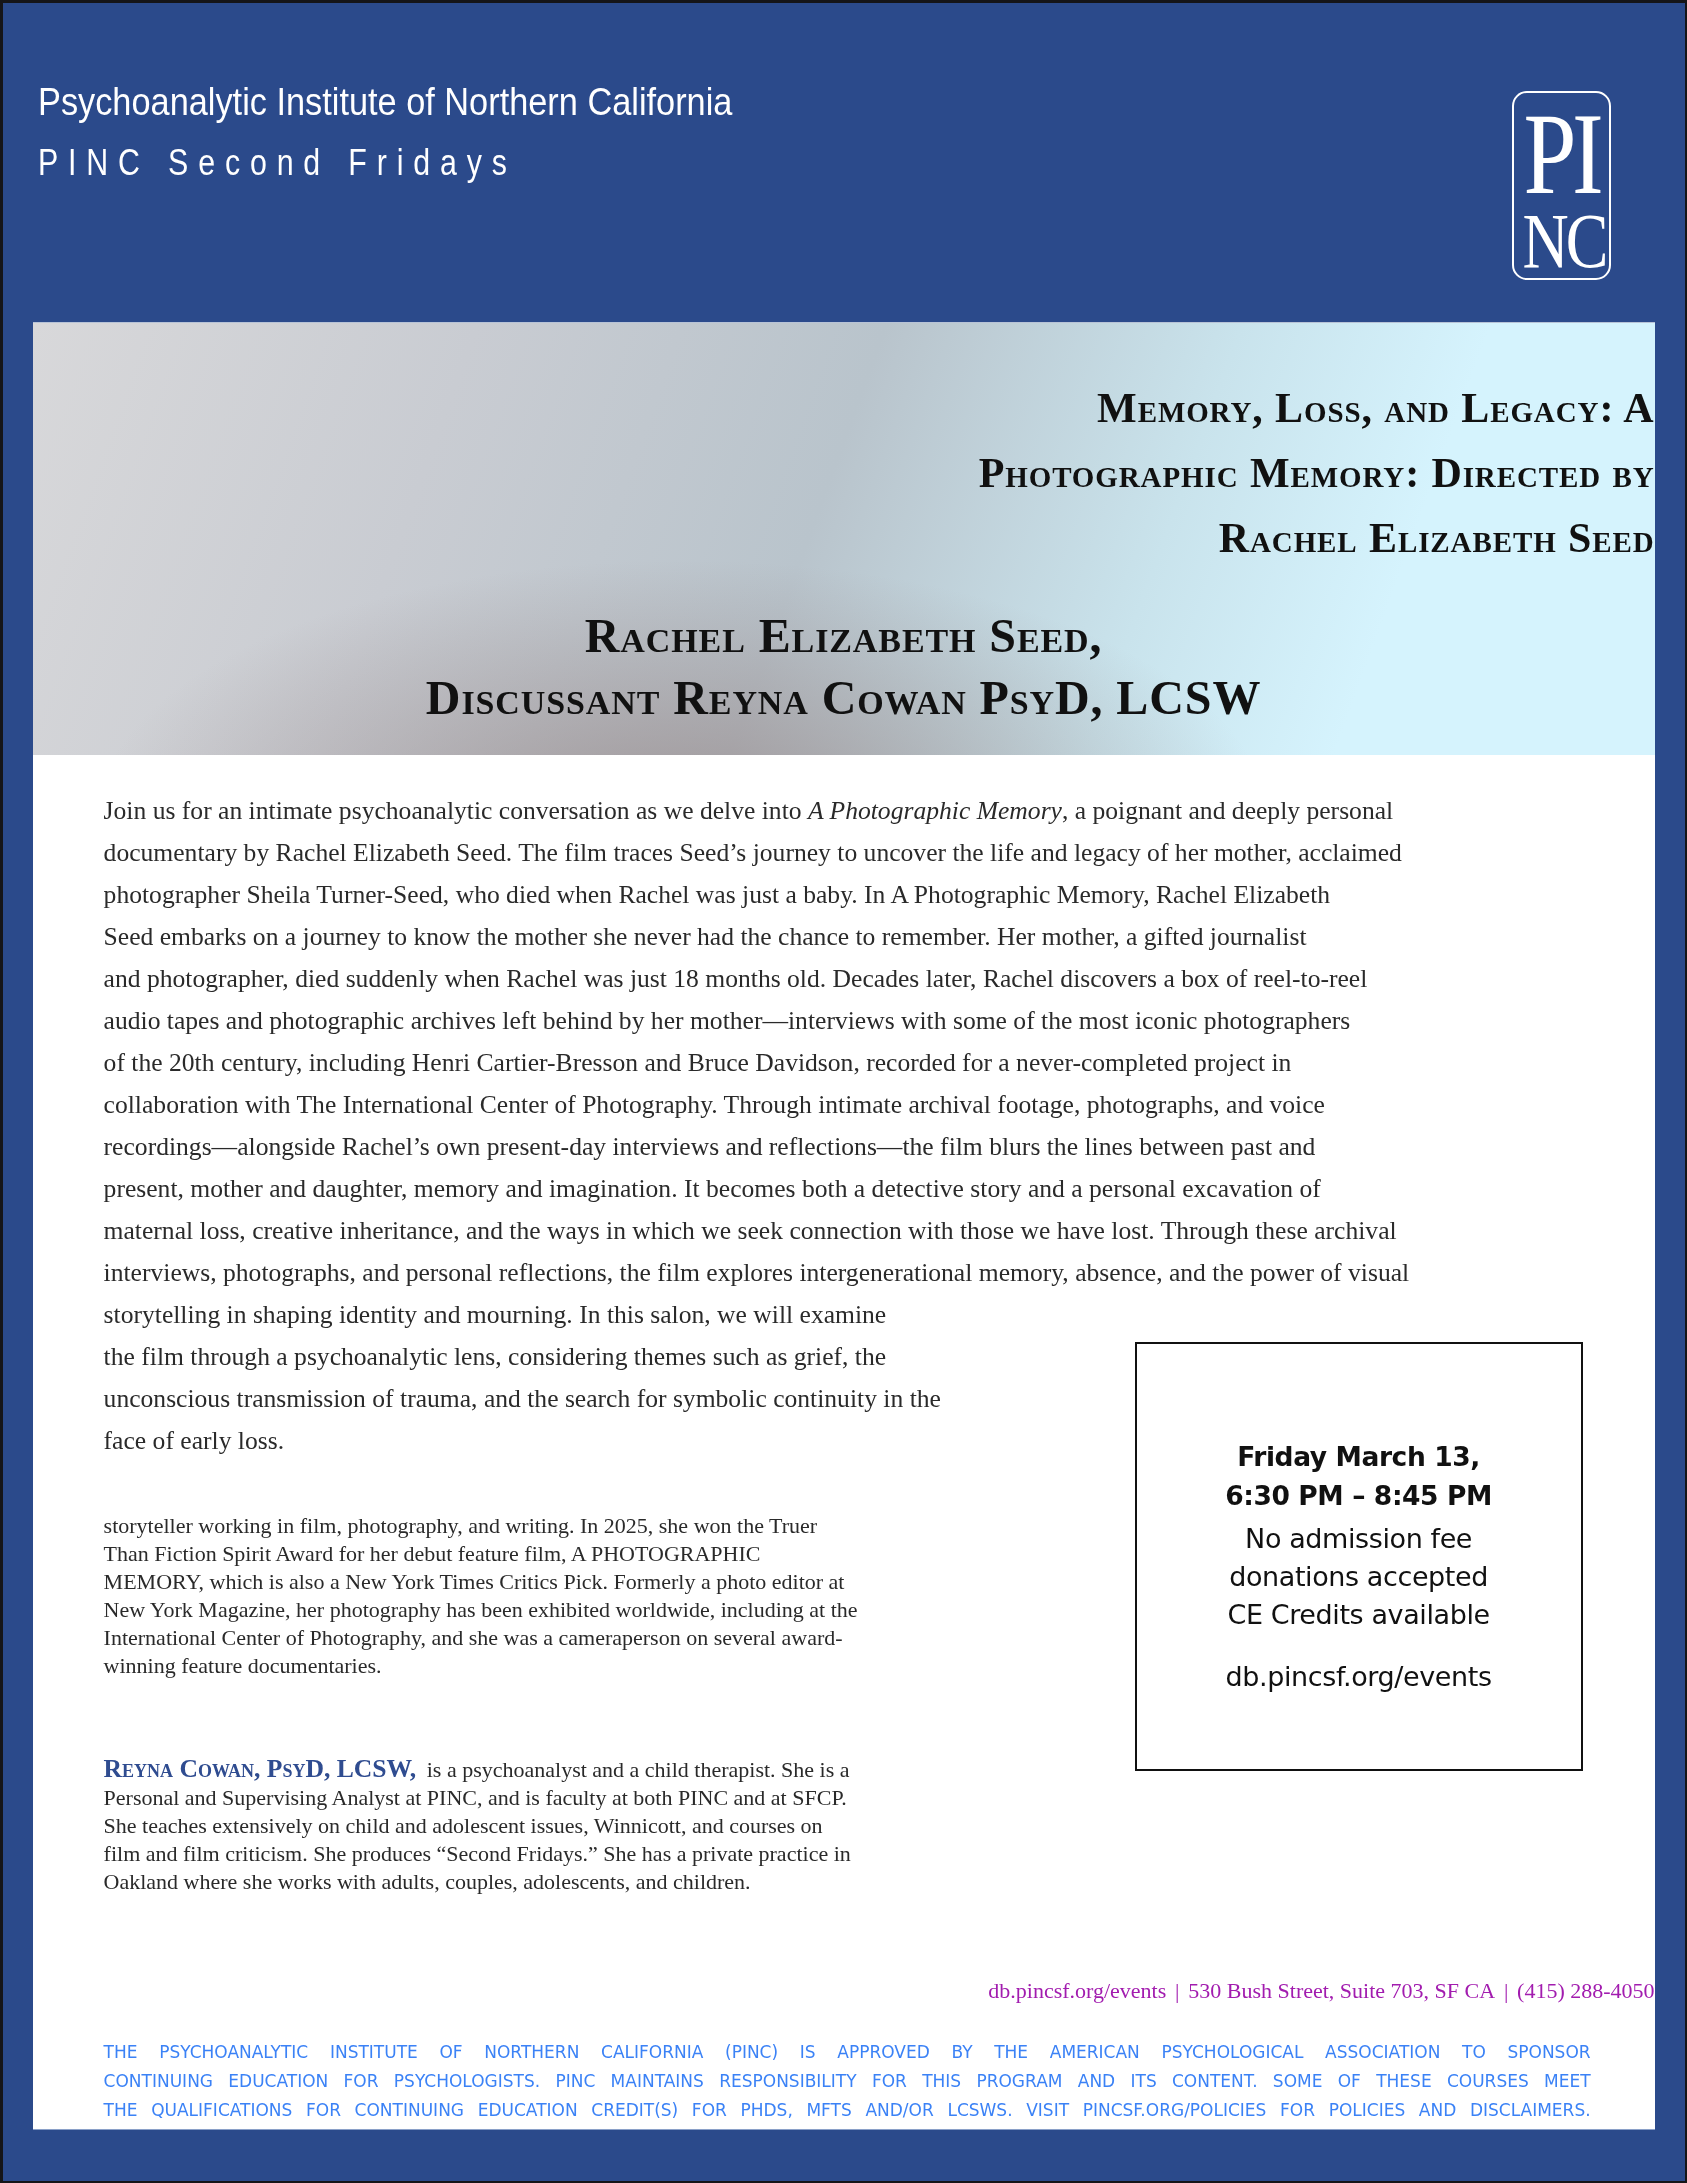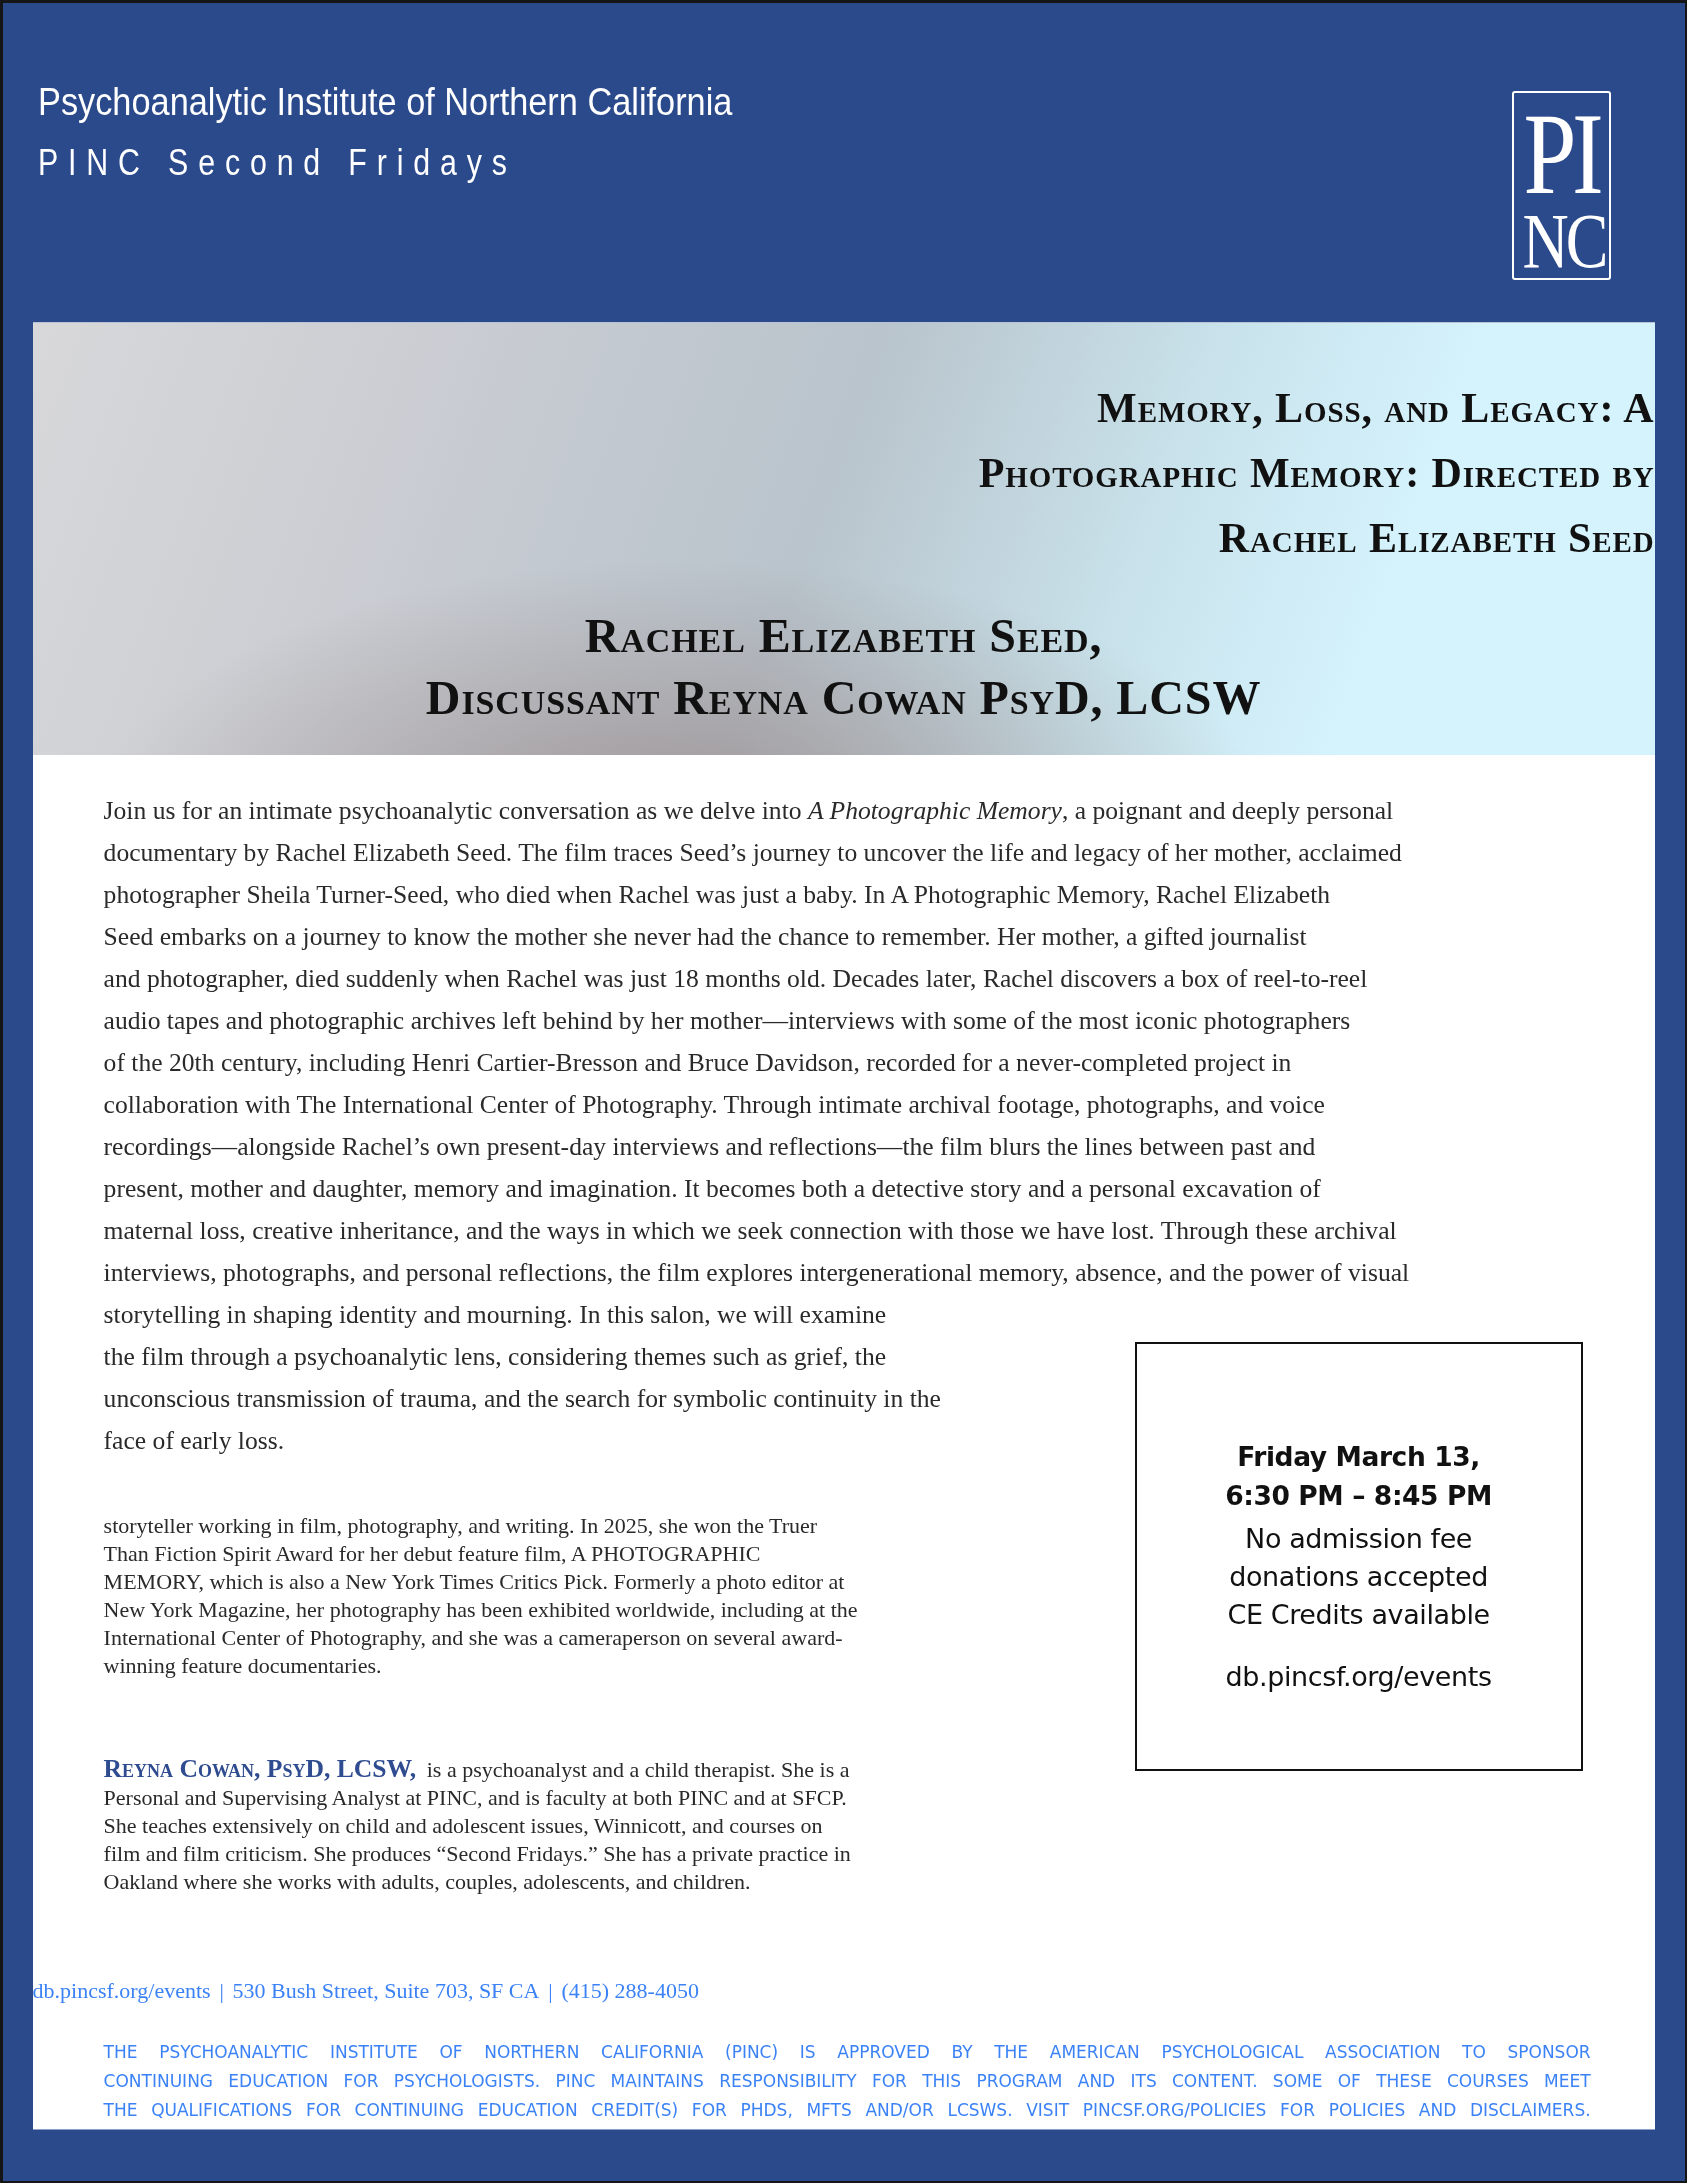--- a/index.html
+++ b/index.html
@@ -24,21 +24,21 @@
   .series-name {
     position: absolute; left: 35px; top: 141px;
     color: #ffffff;
     font-family: "Liberation Sans", sans-serif;
     font-size: 37px; line-height: 1; letter-spacing: 12px;
     transform: scaleX(0.82); transform-origin: left top;
     white-space: nowrap;
   }
   .logo {
     position: absolute; left: 1509px; top: 88px; width: 99px; height: 189px;
-    border: 2.6px solid #ffffff; border-radius: 3px; box-sizing: border-box;
+    border: 2.6px solid #ffffff; border-radius: 15px; box-sizing: border-box;
     color: #ffffff;
     font-family: "Liberation Serif", "DejaVu Serif", serif;
     text-align: center;
   }
   .logo .pi { position: absolute; left: 0; right: 0; top: 3.5px; font-size: 116px; line-height: 1; letter-spacing: -5.3px; transform: scaleX(0.82); }
   .logo .nc { position: absolute; left: 0; right: 0; top: 109px; font-size: 78px; line-height: 1; letter-spacing: -3.5px; transform: scaleX(0.82); }
 
   .hero {
     position: absolute; left: 30px; top: 319px; width: 1622px; height: 432px;
     background:
@@ -97,23 +97,23 @@
     text-align: center;
     font-family: "DejaVu Sans", sans-serif; color: #111111;
   }
   .event-date { position: absolute; left: 0; right: 0; top: 93px; font-weight: bold; font-size: 26.5px; line-height: 39px; letter-spacing: -0.4px; }
   .event-info { position: absolute; left: 0; right: 0; top: 176px; font-size: 27px; line-height: 38px; letter-spacing: -0.4px; }
   .event-info div { display: block; }
   .event-url { position: absolute; left: 0; right: 0; top: 315px; font-size: 27px; line-height: 35px; letter-spacing: -0.4px; }
 
   .contact {
     position: absolute; left: 0; right: 0; top: 1223px;
-    text-align: left;
-    font-family: "Liberation Serif", "DejaVu Serif", serif;
-    font-size: 22px; color: #3b82f6;
+    text-align: right;
+    font-family: "Liberation Serif", "DejaVu Serif", serif;
+    font-size: 22px; color: #a21caf;
   }
   .contact .sep { margin: 0 8.8px; }
 
   .disclaimer {
     position: absolute; left: 71px; top: 1283px; width: 1487px;
     font-family: "DejaVu Sans", sans-serif;
     font-size: 17px; line-height: 29px; color: #3b82f6;
     text-transform: uppercase;
     text-align: justify; text-align-last: justify;
   }

